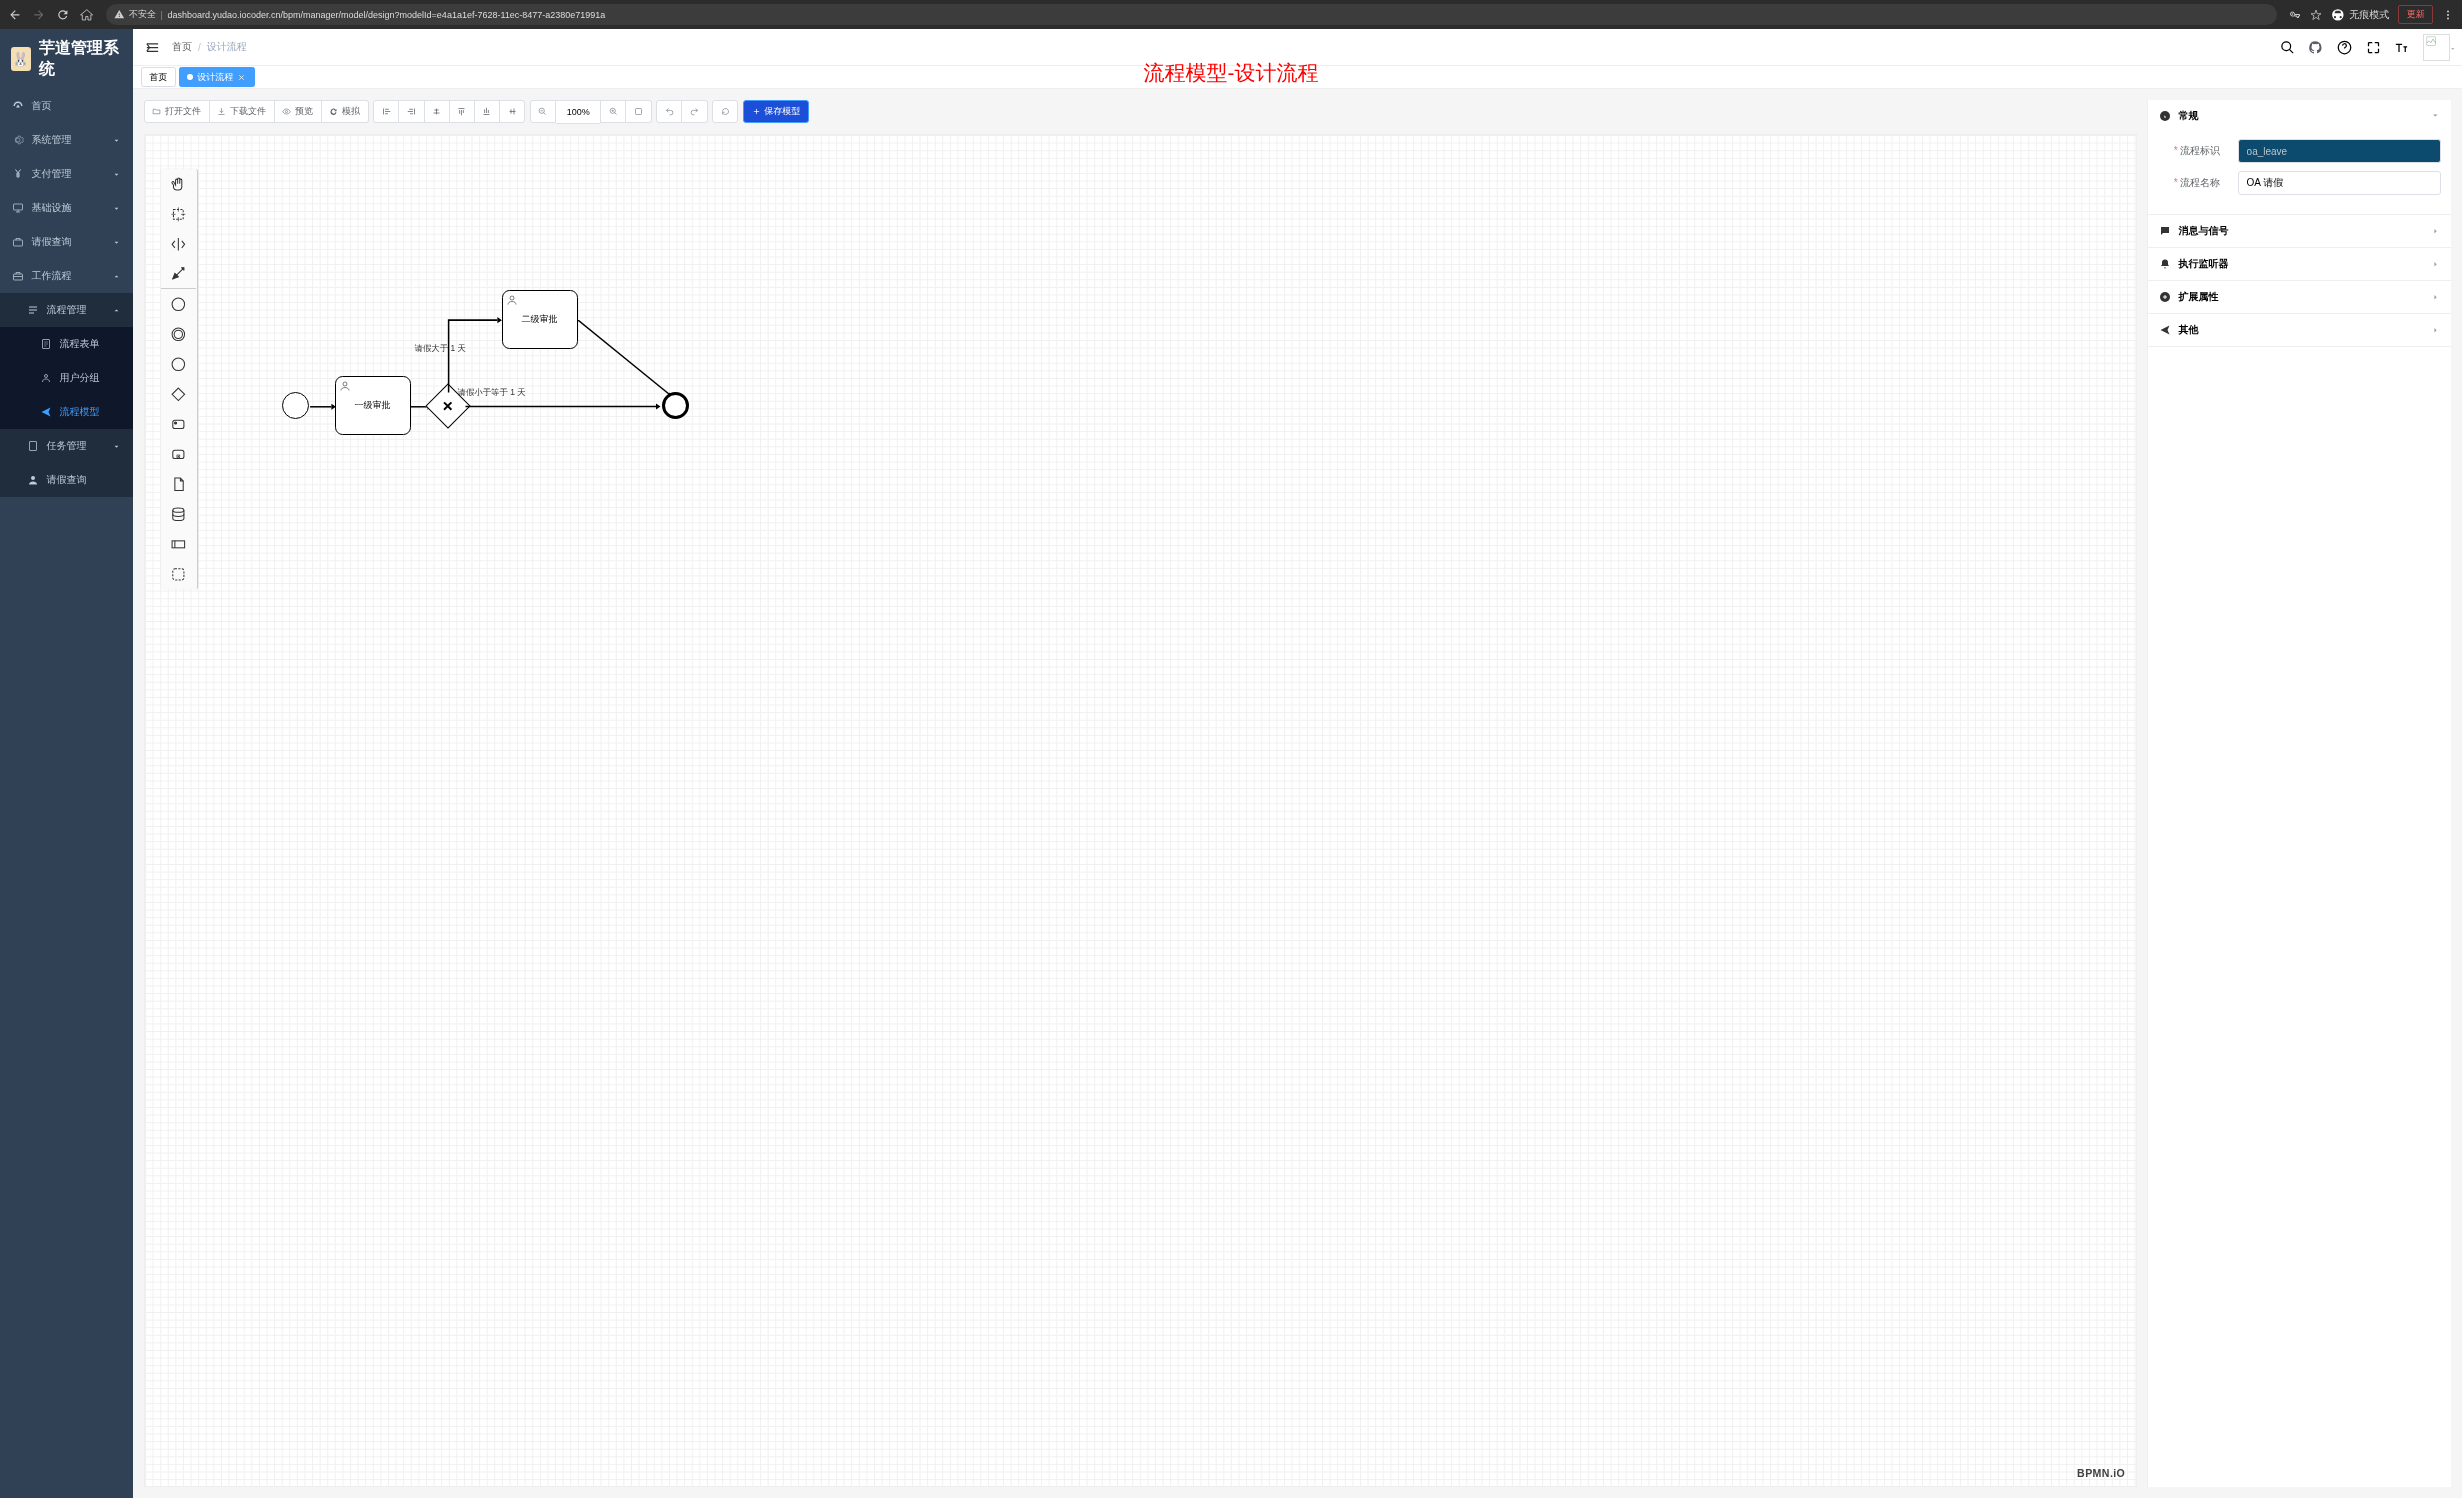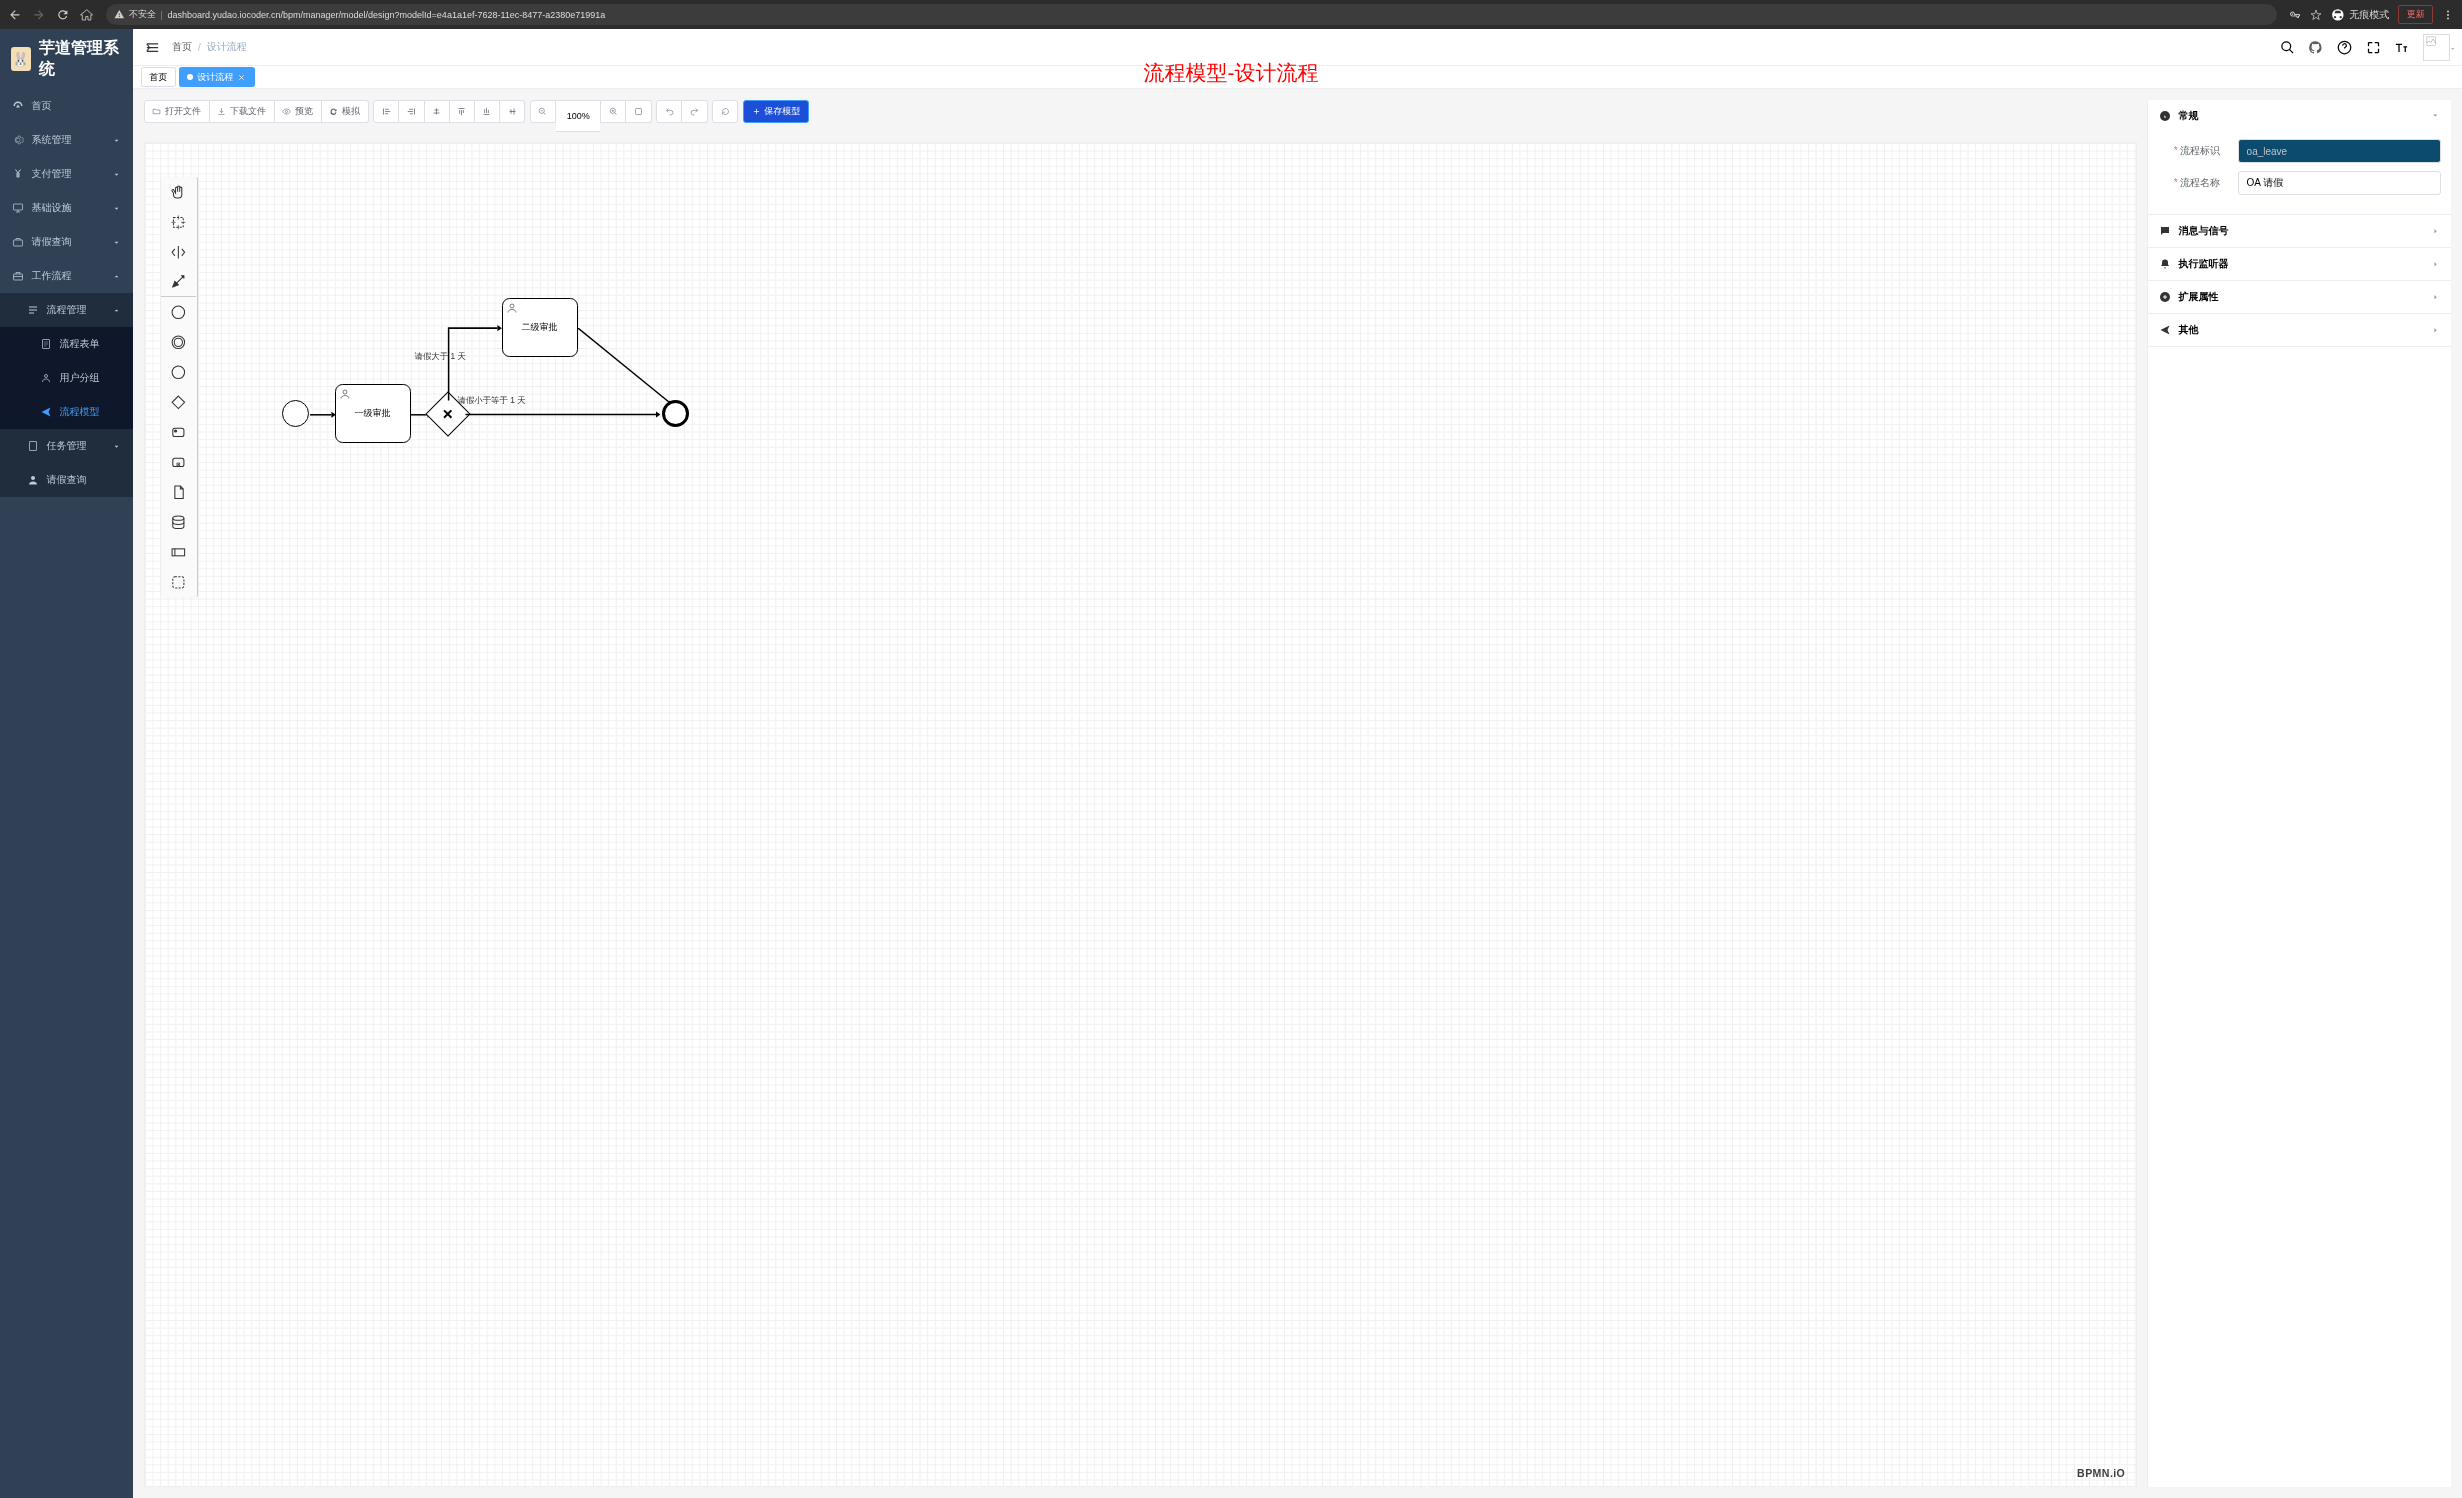--- a/index.html
+++ b/index.html
@@ -52,21 +52,21 @@
     .designer { flex: 1; display: flex; flex-direction: column; }
     .toolbar { display: flex; gap: 4.6px; padding-bottom: 10.6px; flex-wrap: wrap; }
     .tb-group { display: flex; }
     .tb-btn { background: #fff; border: 0.8px solid #dcdfe6; padding: 4.6px 7.6px; font-size: 9px; cursor: pointer; display: flex; align-items: center; gap: 3.8px; color: #606266; height: 23px; }
     .tb-group .tb-btn + .tb-btn { border-left: none; }
     .tb-group .tb-btn:first-child { border-radius: 3px 0 0 3px; }
     .tb-group .tb-btn:last-child { border-radius: 0 3px 3px 0; }
     .tb-group .tb-btn:only-child { border-radius: 3px; }
     .tb-btn.primary { background: #1d4ed8; color: #fff; border-color: #409eff; }
     .tb-icon { width: 9px; height: 9px; fill: currentColor; }
-    .zoom-label { background: #fff; border: 0.8px solid #dcdfe6; border-left: none; border-right: none; padding: 4.6px 10.6px; font-size: 9px; height: 32px; display: flex; align-items: center; }
+    .zoom-label { background: #fff; border: 0.8px solid #dcdfe6; border-left: none; border-right: none; padding: 4.6px 10.6px; font-size: 9px; height: 24px; display: flex; align-items: center; }
 
     .canvas-wrap { flex: 1; display: flex; background: #fff; border: 0.8px solid #eee; position: relative; }
     .palette { width: 37px; border-right: 0.8px solid #ccc; border-radius: 2.3px; margin: 34px 0 0 16.7px; background: #fafafa; position: absolute; z-index: 5; box-shadow: 0 0 1.5px rgba(0,0,0,0.1); }
     .palette-tool { width: 35px; height: 30px; display: flex; align-items: center; justify-content: center; cursor: pointer; }
     .palette-tool.sep-after { border-bottom: 0.8px solid #ccc; }
     .palette-icon { width: 16.7px; height: 16.7px; fill: none; stroke: #333; stroke-width: 1.5; }
 
     .canvas { flex: 1; position: relative; background-image: linear-gradient(#f0f0f0 0.8px, transparent 0.8px), linear-gradient(90deg, #f0f0f0 0.8px, transparent 0.8px); background-size: 7.6px 7.6px; }
     
     

